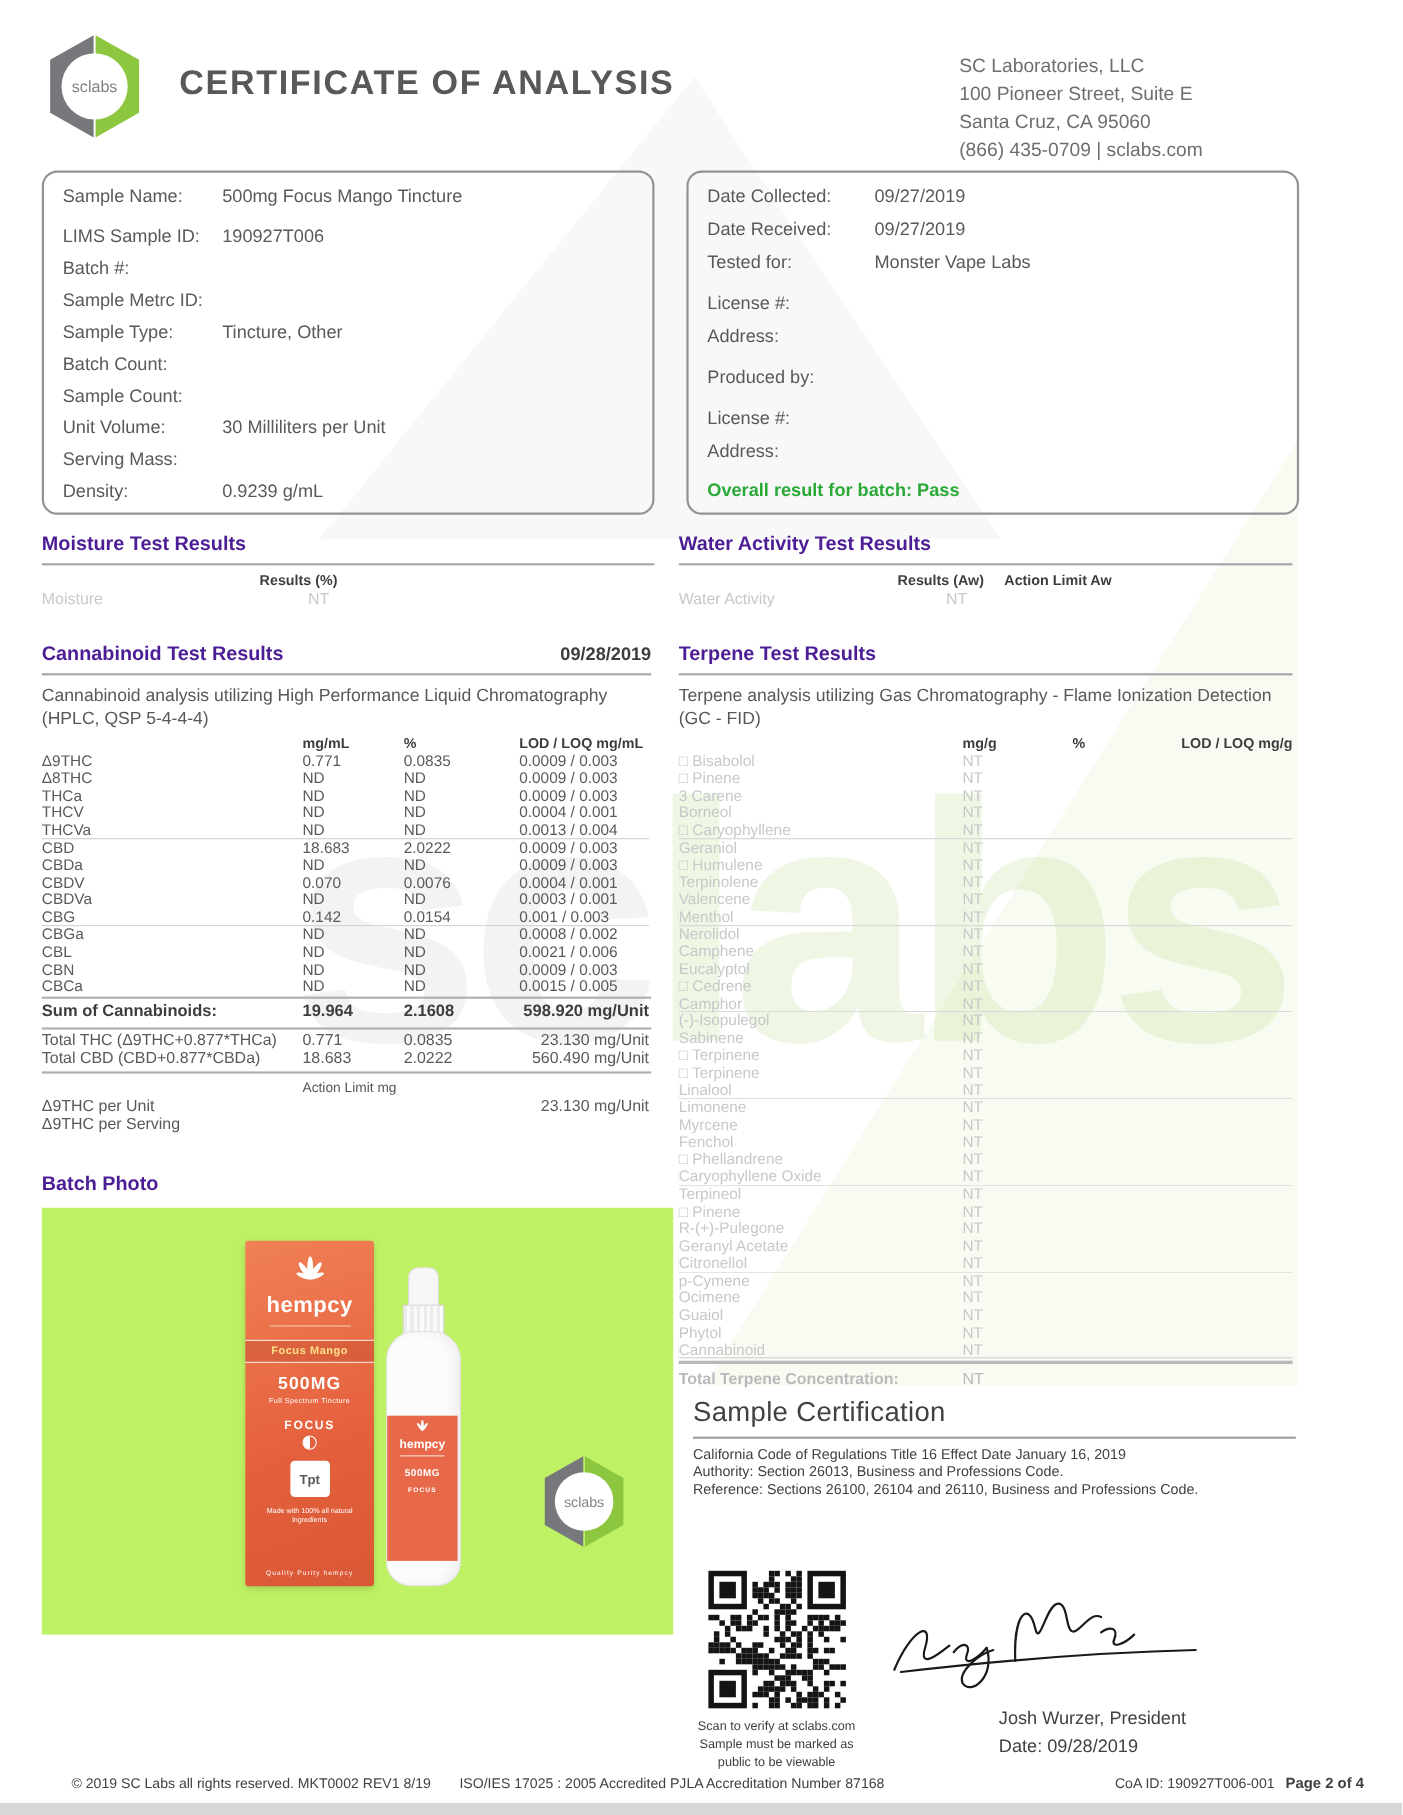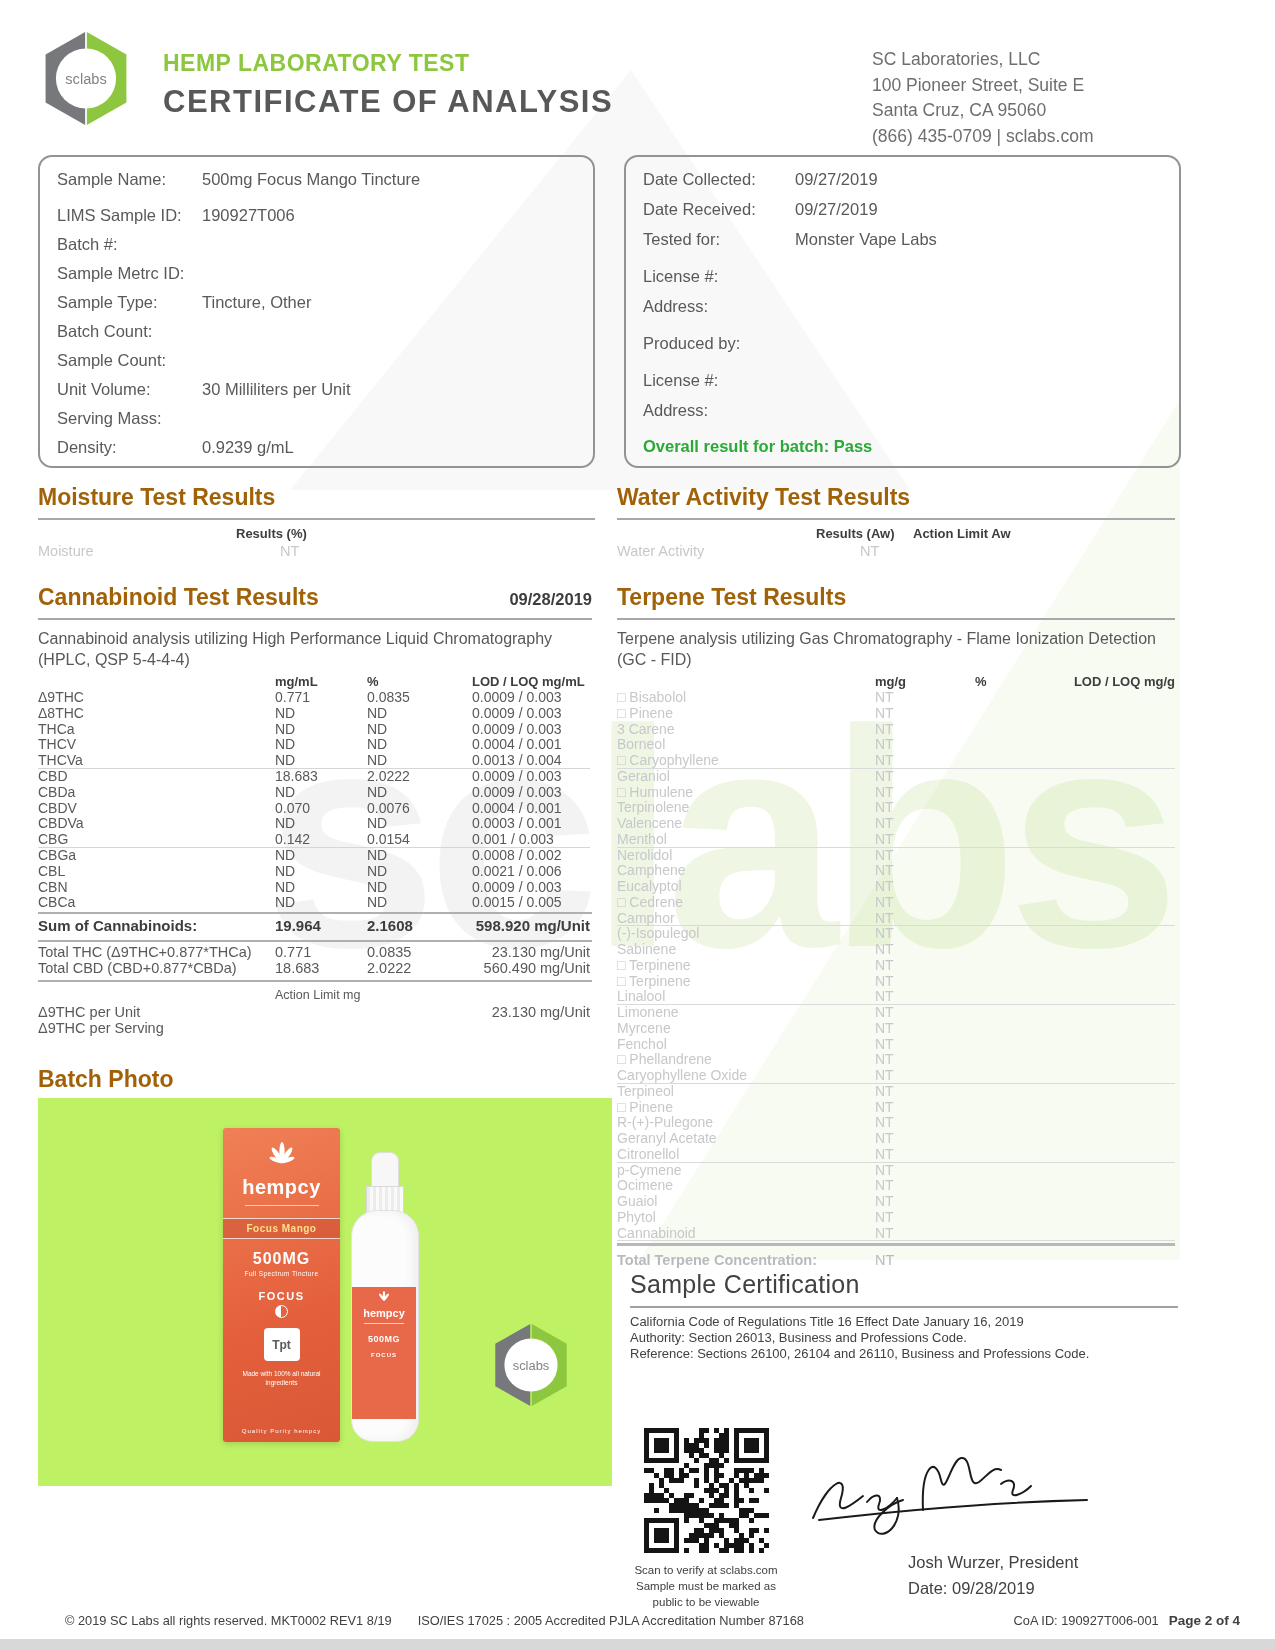--- a/index.html
+++ b/index.html
@@ -27,21 +27,21 @@
   .info-row{display:flex;height:29px;align-items:flex-start;}
   .box-left .info-row:nth-of-type(1){height:36px;}
   .box-left .info-label{width:145px;flex:none;}
   .box-right .info-row{height:30px;}
   .box-right .info-label{width:152px;flex:none;}
   .box-right .info-row:nth-of-type(4){margin-top:7px;}
   .box-right .info-row:nth-of-type(6){margin-top:7px;}
   .box-right .info-row:nth-of-type(7){margin-top:7px;}
   .overall-result{margin-top:6px;font-weight:bold;color:#2aa937;font-size:16.5px;}
   
-  .sec-title{font-size:23px;font-weight:bold;color:#a16207;}
+  .sec-title{font-size:18px;font-weight:bold;color:#4c1d95;}
   .sec-head-row{display:flex;justify-content:space-between;align-items:baseline;}
   .sec-date{font-size:16.5px;font-weight:bold;color:#3c3d3f;}
   .rule{border-top:2px solid #a6a8ab;margin-top:7px;}
   .method{font-size:16px;line-height:20.5px;color:#57585a;margin:9px 0 4px 0;}
   .colhead{font-size:13px;font-weight:bold;color:#3c3d3f;}
   .ltgray{color:#c6c8ca;gap:44px;}
   
   .mini-head{display:flex;margin-top:6px;}
   .mini-row{display:flex;margin-top:2px;font-size:14.5px;}
   .mcol1{width:198px;flex:none;}
@@ -134,21 +134,20 @@
 
   <div class="abs z" style="left:43px;top:30px;">
     <svg class="logo-svg" width="86" height="97" viewBox="0 0 100 112">
       <polygon points="49,2 3,28 3,84 49,110" fill="#77787b"></polygon>
       <polygon points="51,2 97,28 97,84 51,110" fill="#8dc63f"></polygon>
       <circle cx="50" cy="56" r="35" fill="#ffffff"></circle>
       <text x="50" y="62" text-anchor="middle" font-size="17" fill="#808285" font-family="Liberation Sans, sans-serif">sclabs</text>
     </svg>
   </div>
   <div class="abs z" style="left:163px;top:50px;">
-    <div class="tagline">HEMP LABORATORY TEST</div>
     <div class="doc-title">CERTIFICATE OF ANALYSIS</div>
   </div>
   <div class="abs z lab-block" style="left:872px;top:47px;">
     <div>SC Laboratories, LLC</div>
     <div>100 Pioneer Street, Suite E</div>
     <div>Santa Cruz, CA 95060</div>
     <div>(866) 435-0709  |  sclabs.com</div>
   </div>
 
   <div class="abs z info-box box-left" style="left:38px;top:155px;">

